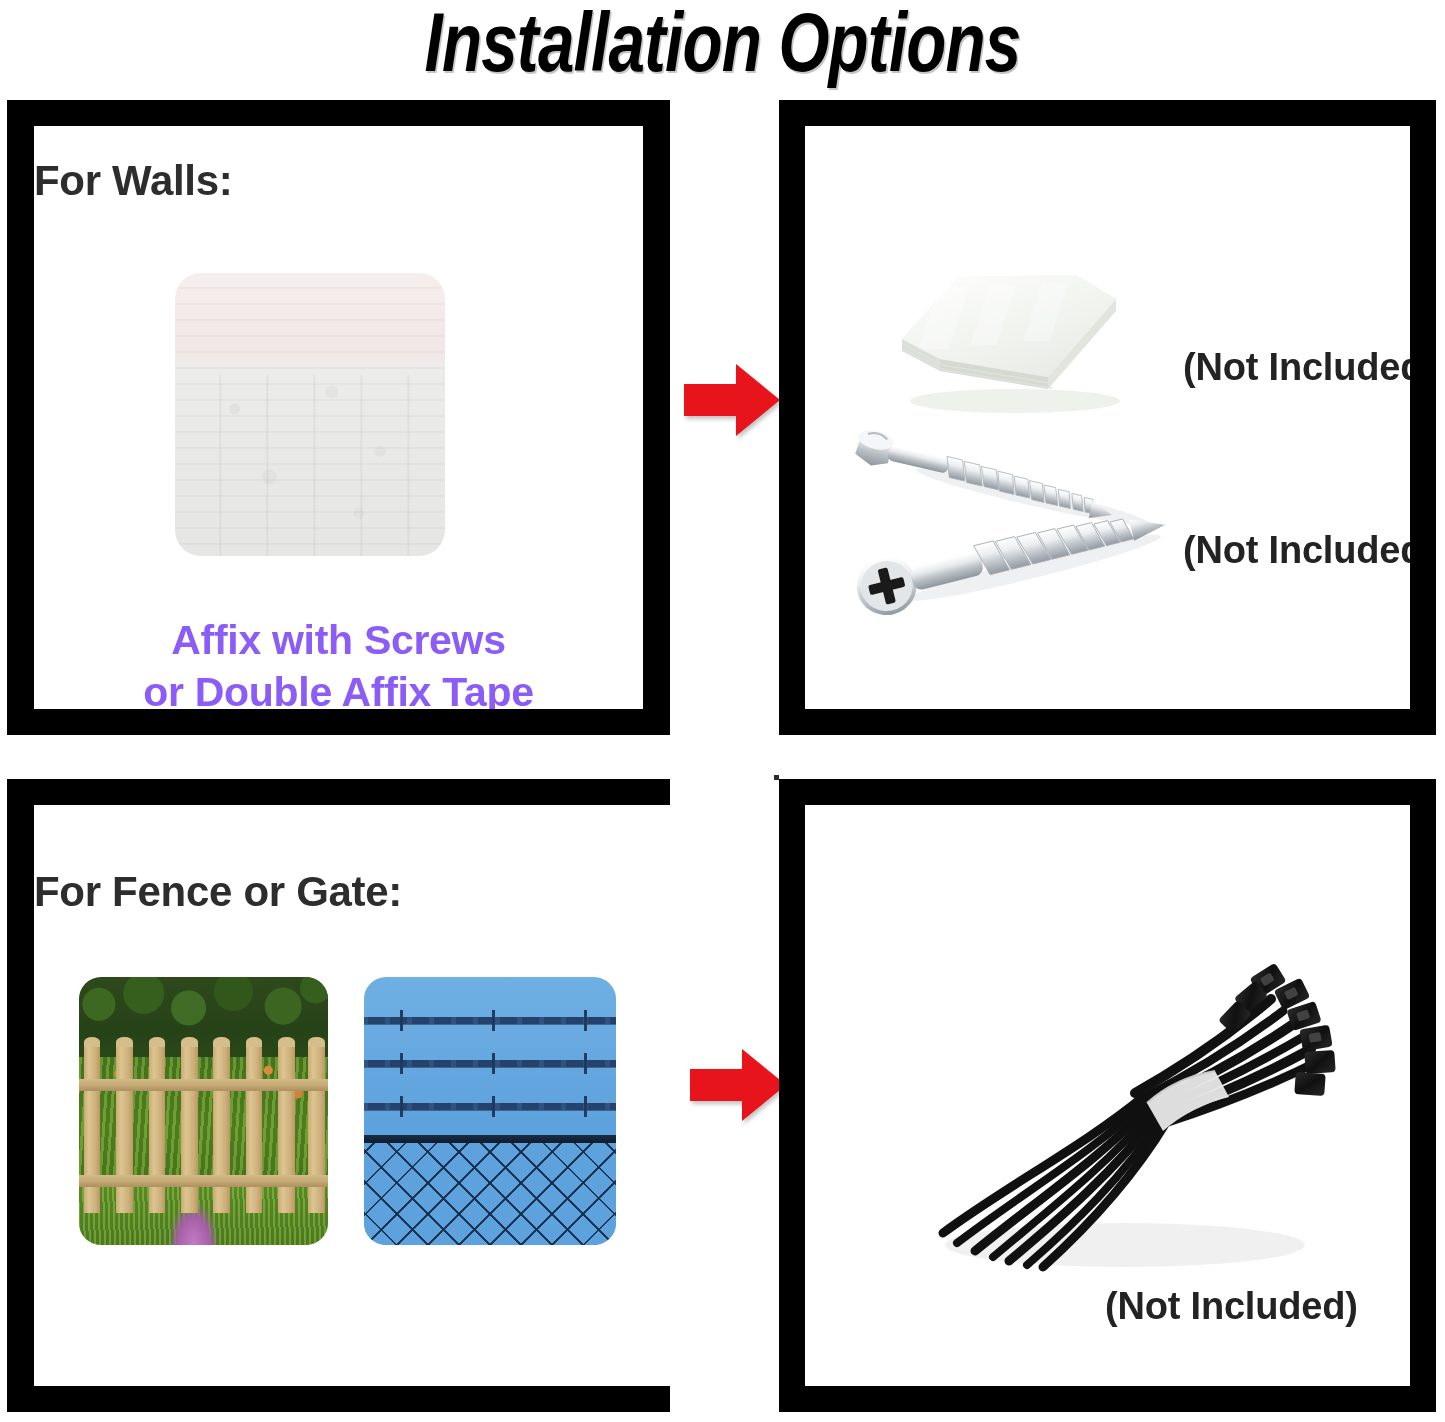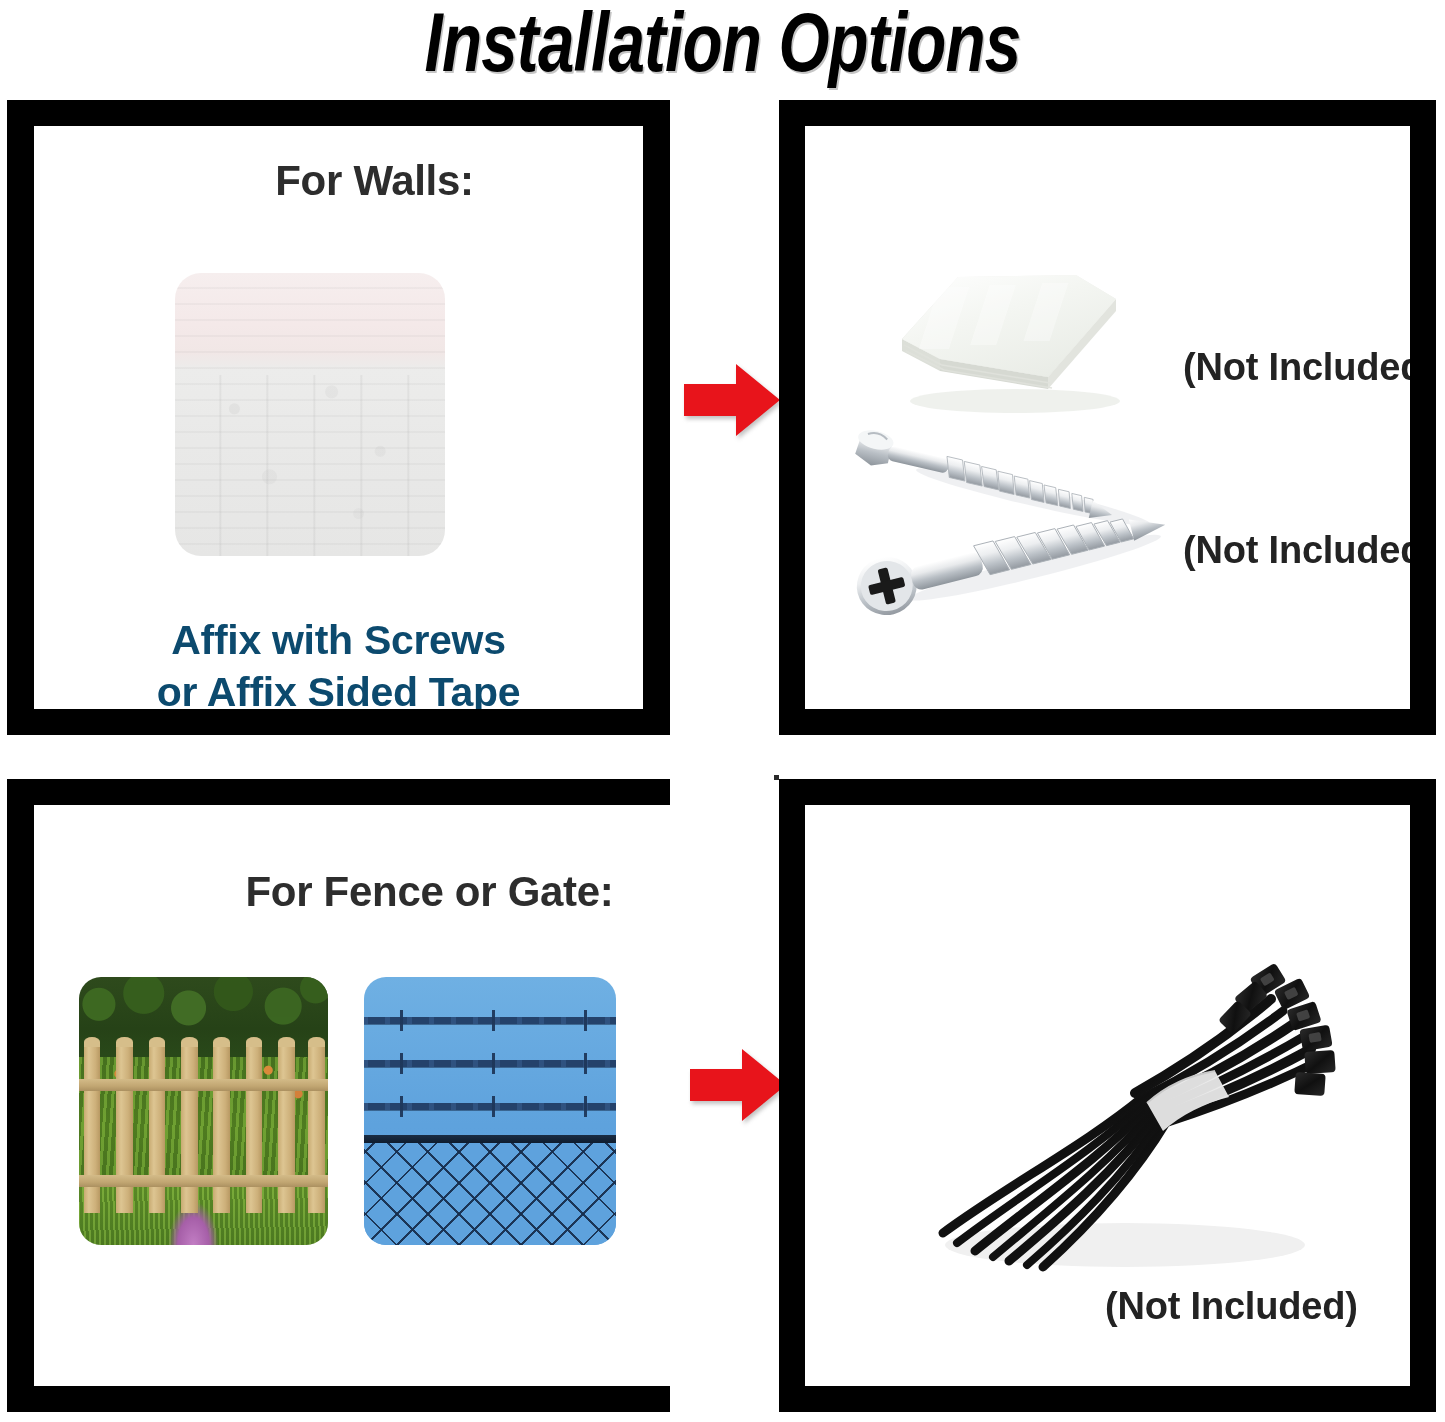--- a/index.html
+++ b/index.html
@@ -53,42 +53,41 @@
   #panel-fence      { left: 7px;   top: 779px;  width: 663px; height: 633px; }
   #panel-fence .panel-inner   { left: 27px; top: 26px; width: 719px; height: 581px; }
   #panel-fence-hw   { left: 779px; top: 779px; width: 657px; height: 633px; }
   #panel-fence-hw .panel-inner{ left: 26px; top: 26px; width: 605px; height: 581px; }
 
   
   .panel-heading {
     position: absolute;
     left: 0;
     width: 100%;
-    text-align: center;
+    text-align: left;
     font-family: "Liberation Sans", sans-serif;
     font-weight: bold;
     font-size: 42px;
     line-height: 50px;
     color: #2d2d2d;
     letter-spacing: -0.3px;
-    padding-left: 36px;
   }
   #walls-heading  { top: 30px; }
   #fence-heading  { top: 62px; }
 
   .panel-caption {
     position: absolute;
     left: 0;
     width: 100%;
     text-align: center;
     font-family: "Liberation Sans", sans-serif;
     font-weight: bold;
     font-size: 41px;
     line-height: 52px;
-    color: #0c4a6e;
+    color: #8b5cf6;
     letter-spacing: -0.3px;
   }
   #walls-caption { top: 488px; }
   #fence-caption { top: 482px; }
 
   .not-included {
     position: absolute;
     font-family: "Liberation Sans", sans-serif;
     font-weight: bold;
     font-size: 38px;
@@ -301,21 +300,21 @@
     <div class="panel-heading" id="walls-heading">For Walls:</div>
 
     <div id="wall-swatch">
       <div class="brick-rows"></div>
       <div class="brick-joints"></div>
       <div class="wall-speckle"></div>
     </div>
 
     <div class="panel-caption" id="walls-caption">
       <div>Affix with Screws</div>
-      <div>or Affix Sided Tape</div>
+      <div>or Double Affix Tape</div>
     </div>
 
   </div>
 </div>
 
 <svg class="arrow-right" id="arrow-top" viewBox="0 0 96 76">
   <polygon points="0,22 52,22 52,2 96,38 52,74 52,54 0,54" fill="#E8141B"></polygon>
 </svg>
 
 <div class="panel" id="panel-wall-hw">

